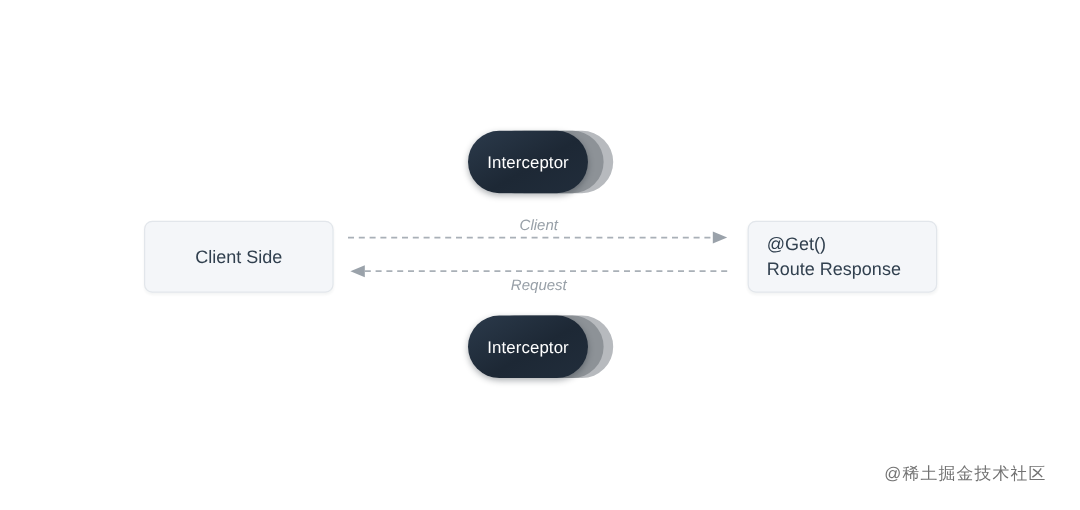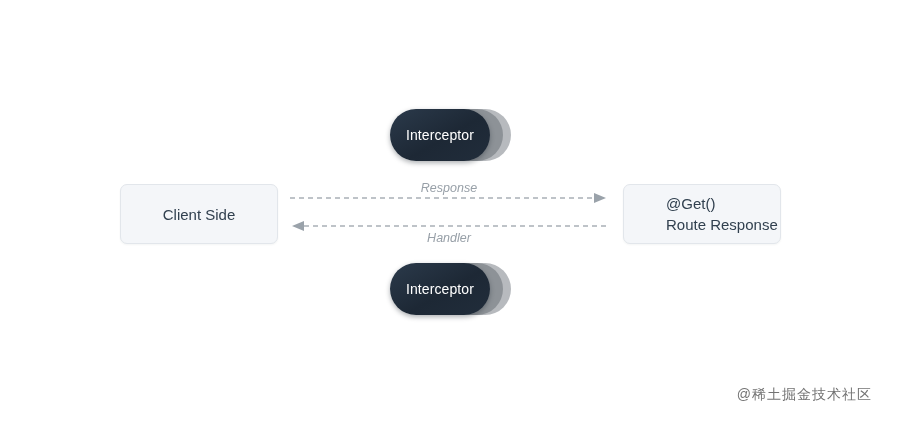--- a/index.html
+++ b/index.html
@@ -42,21 +42,21 @@
     height: 60px;
     align-items: center;
     text-align: center;
   }
   #handler-box {
     left: 623px;
     top: 184px;
     width: 158px;
     height: 60px;
     align-items: flex-start;
-    padding-left: 42px;
+    padding-left: 15px;
     text-align: left;
   }
   .node-line { white-space: nowrap; }
 
   
   .pill-stack {
     position: absolute;
     width: 122px;
     height: 52px;
   }
@@ -148,27 +148,27 @@
 
   <div class="node-box" id="handler-box">
     <div class="node-line">@Get()</div>
     <div class="node-line">Route Response</div>
   </div>
 
   <svg class="arrow-svg" id="request-arrow" viewBox="0 0 322 18">
     <line x1="2" y1="9" x2="306" y2="9" stroke="#a9b0b7" stroke-width="1.4" stroke-dasharray="5,4"></line>
     <polygon points="306,4 318,9 306,14" fill="#9aa2aa"></polygon>
   </svg>
-  <div class="arrow-label" id="request-label">Response</div>
+  <div class="arrow-label" id="request-label">Client</div>
 
   <svg class="arrow-svg" id="response-arrow" viewBox="0 0 322 18">
     <line x1="16" y1="9" x2="320" y2="9" stroke="#a9b0b7" stroke-width="1.4" stroke-dasharray="5,4"></line>
     <polygon points="16,4 4,9 16,14" fill="#9aa2aa"></polygon>
   </svg>
-  <div class="arrow-label" id="response-label">Handler</div>
+  <div class="arrow-label" id="response-label">Request</div>
 
   <div class="pill-stack" id="interceptor-bottom">
     <div class="pill-layer pill-back2"></div>
     <div class="pill-layer pill-back1"></div>
     <div class="pill-layer pill-front">
       <span class="pill-label">Interceptor</span>
     </div>
   </div>
 
   <div id="watermark">@稀土掘金技术社区</div>

